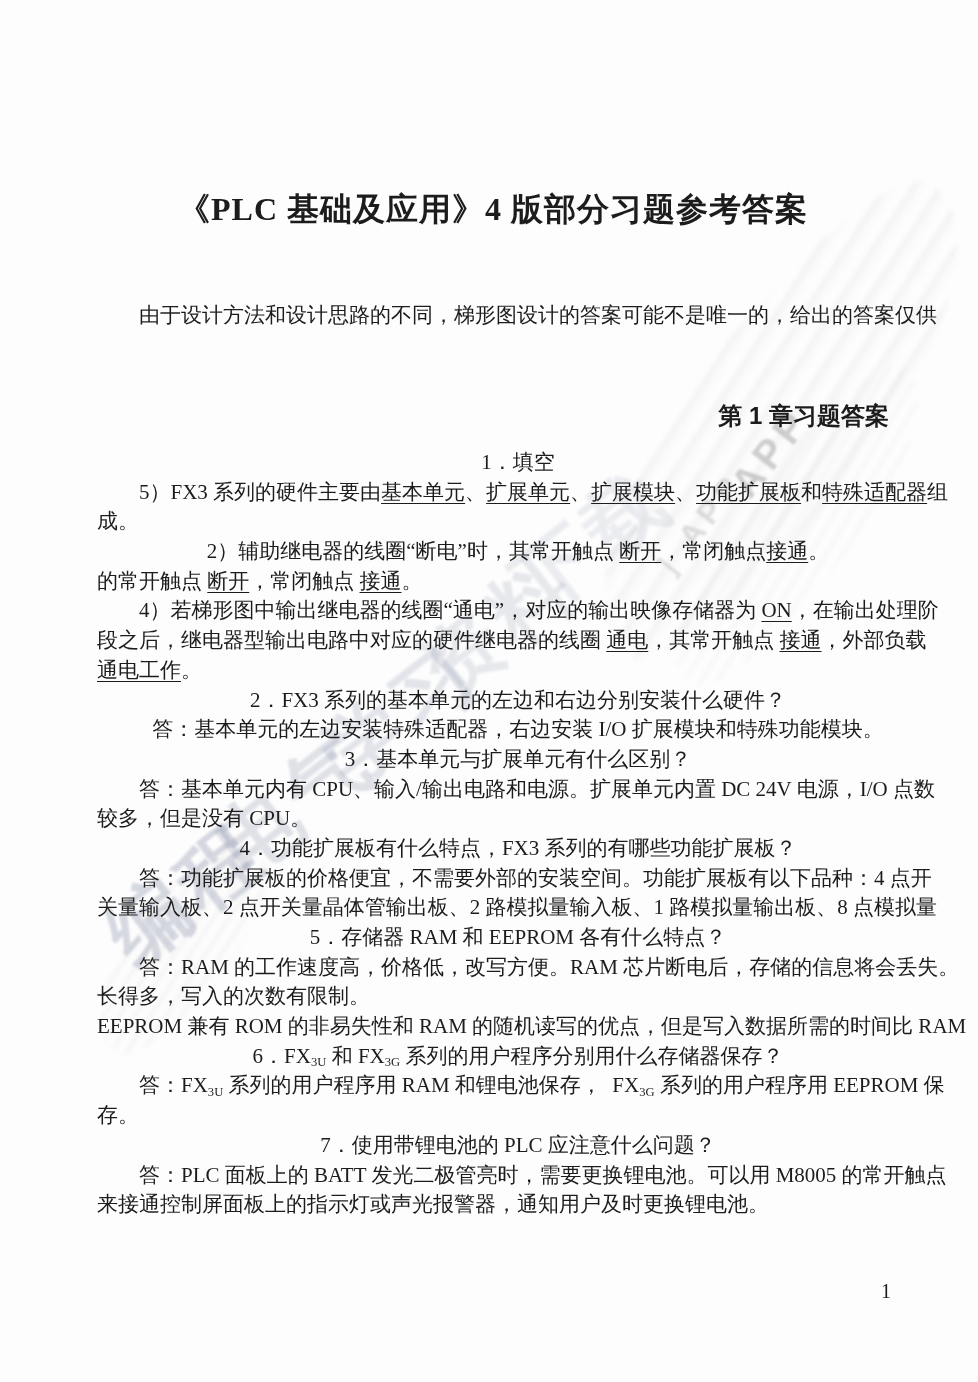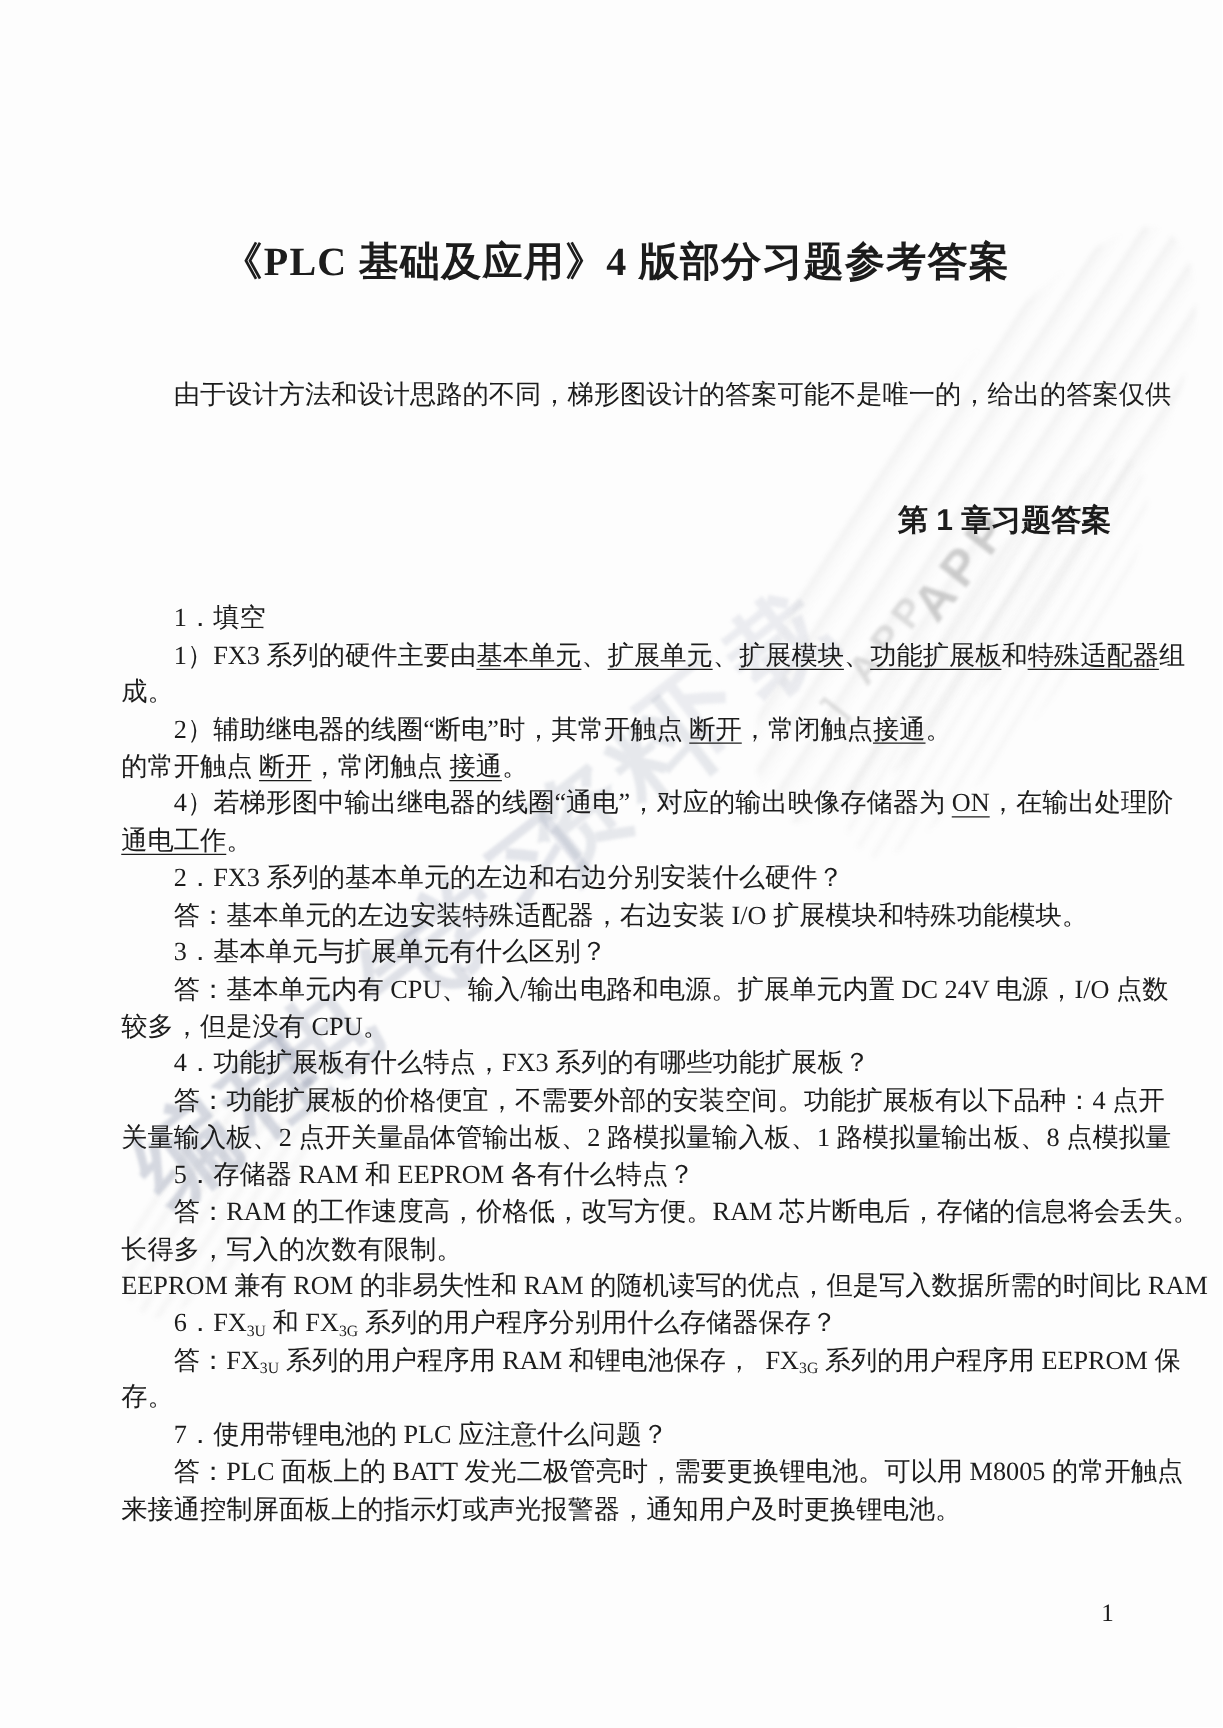--- a/index.html
+++ b/index.html
@@ -12,23 +12,23 @@
   .doc-title{
     position:absolute;left:97px;top:188px;width:792px;
     text-align:center;font-size:32px;font-weight:bold;letter-spacing:1px;white-space:pre;
   }
   .intro{position:absolute;left:97px;top:301px;width:800px;}
   .sec-heading{
     position:absolute;left:97px;top:400px;width:792px;text-align:right;
     font-size:24px;font-weight:bold;
     font-family:"Liberation Sans","DejaVu Sans",sans-serif;
   }
-  .body-lines{position:absolute;left:97px;top:480px;width:800px;}
+  .body-lines{position:absolute;left:97px;top:448px;width:800px;}
   .bl{height:29.7px;line-height:29.7px;font-size:21px;white-space:pre;}
-  .ind{padding-left:42px;}
+  .ind{padding-left:42px;text-align:center;}
   .u{text-decoration:underline;text-underline-offset:4px;text-decoration-thickness:1px;}
   .sub{font-size:0.6em;position:relative;top:0.28em;}
   .page-num{position:absolute;left:868px;top:1280px;width:36px;text-align:center;font-size:20px;}
   
   .wm-layer{position:absolute;inset:0;pointer-events:none;}
   .wm-frag{
     position:absolute;font-weight:bold;white-space:pre;letter-spacing:6px;
     font-family:"Liberation Sans","DejaVu Sans",sans-serif;
     transform-origin:left top;filter:blur(1.2px);
   }
@@ -74,25 +74,26 @@
   <div class="doc-title">《PLC 基础及应用》4 版部分习题参考答案</div>
 
   <div class="intro">
     <div class="bl ind"><span>由于设计方法和设计思路的不同，梯形图设计的答案可能不是唯一的，给出的答案仅供</span></div>
   </div>
 
   <div class="sec-heading">第 1 章习题答案</div>
 
   <div class="body-lines">
     <div class="bl ind"><span>1．填空</span></div>
-    <div class="bl ind"><span>1）FX3 系列的硬件主要由</span><span class="u">基本单元</span><span>、</span><span class="u">扩展单元</span><span>、</span><span class="u">扩展模块</span><span>、</span><span class="u">功能扩展板</span><span>和</span><span class="u">特殊适配器</span><span>组</span></div>
+    <div class="bl ind"><span>5）FX3 系列的硬件主要由</span><span class="u">基本单元</span><span>、</span><span class="u">扩展单元</span><span>、</span><span class="u">扩展模块</span><span>、</span><span class="u">功能扩展板</span><span>和</span><span class="u">特殊适配器</span><span>组</span></div>
     <div class="bl"><span>成。</span></div>
     <div class="bl ind"><span>2）辅助继电器的线圈“断电”时，其常开触点 </span><span class="u">断开</span><span>，常闭触点</span><span class="u">接通</span><span>。</span></div>
     <div class="bl"><span>的常开触点 </span><span class="u">断开</span><span>，常闭触点 </span><span class="u">接通</span><span>。</span></div>
     <div class="bl ind"><span>4）若梯形图中输出继电器的线圈“通电”，对应的输出映像存储器为 </span><span class="u">ON</span><span>，在输出处理阶</span></div>
+    <div class="bl"><span>段之后，继电器型输出电路中对应的硬件继电器的线圈 </span><span class="u">通电</span><span>，其常开触点 </span><span class="u">接通</span><span>，外部负载</span></div>
     <div class="bl"><span class="u">通电工作</span><span>。</span></div>
     <div class="bl ind"><span>2．FX3 系列的基本单元的左边和右边分别安装什么硬件？</span></div>
     <div class="bl ind"><span>答：基本单元的左边安装特殊适配器，右边安装 I/O 扩展模块和特殊功能模块。</span></div>
     <div class="bl ind"><span>3．基本单元与扩展单元有什么区别？</span></div>
     <div class="bl ind"><span>答：基本单元内有 CPU、输入/输出电路和电源。扩展单元内置 DC 24V 电源，I/O 点数</span></div>
     <div class="bl"><span>较多，但是没有 CPU。</span></div>
     <div class="bl ind"><span>4．功能扩展板有什么特点，FX3 系列的有哪些功能扩展板？</span></div>
     <div class="bl ind"><span>答：功能扩展板的价格便宜，不需要外部的安装空间。功能扩展板有以下品种：4 点开</span></div>
     <div class="bl"><span>关量输入板、2 点开关量晶体管输出板、2 路模拟量输入板、1 路模拟量输出板、8 点模拟量</span></div>
     <div class="bl ind"><span>5．存储器 RAM 和 EEPROM 各有什么特点？</span></div>

